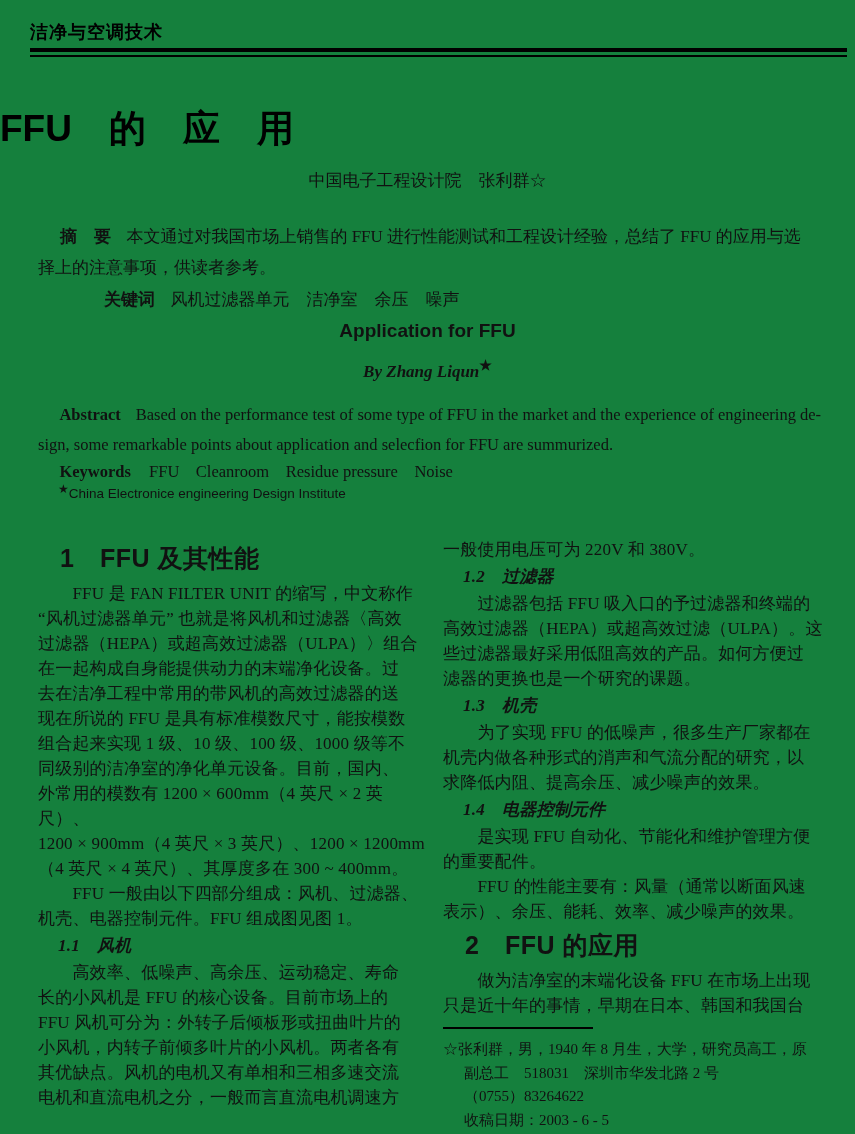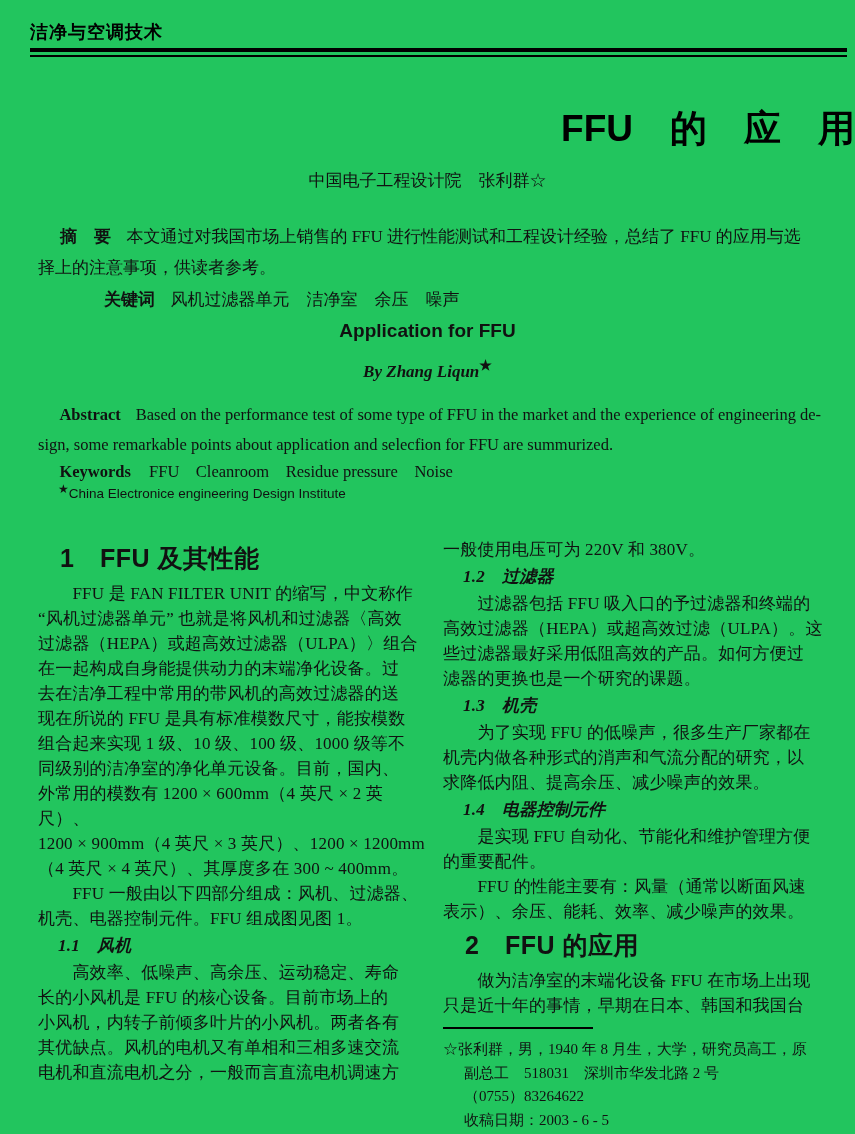--- a/index.html
+++ b/index.html
@@ -1,35 +1,35 @@
 <!DOCTYPE html>
 <html><head>
 <meta charset="utf-8">
 <style>
   html,body { margin:0; padding:0; background:#e8e8e8; }
   .page {
     position:relative; width:855px; height:1134px; margin:0 auto;
-    background:#22c55e; color:#111;
+    background:#15803d; color:#111;
     font-family:"Liberation Serif","DejaVu Serif",serif;
     overflow:hidden;
   }
 
   
   .journal-header { position:absolute; left:30px; right:8px; top:20px; }
   .journal-name {
     font-family:"Liberation Sans","DejaVu Sans",sans-serif;
     font-weight:bold; font-size:18px; letter-spacing:1px; color:#000;
   }
   .rule-thick { margin-top:4px; height:4px; background:#000; }
   .rule-thin  { margin-top:3px; height:2px; background:#000; }
 
   
   .cn-title {
     position:absolute; left:0; right:0; top:104px; margin:0;
-    text-align:right; font-family:"Liberation Sans","DejaVu Sans",sans-serif;
+    text-align:left; font-family:"Liberation Sans","DejaVu Sans",sans-serif;
     font-weight:bold; font-size:37px; color:#000;
   }
   .authors {
     position:absolute; left:0; right:0; top:169px;
     text-align:center; font-size:17px;
   }
   .abs-cn {
     position:absolute; left:38px; right:33px; top:221px;
     font-size:17px; line-height:31px;
   }
@@ -132,20 +132,21 @@
       <div class="ln ln-p">组合起来实现 1 级、10 级、100 级、1000 级等不</div>
       <div class="ln ln-p">同级别的洁净室的净化单元设备。目前，国内、</div>
       <div class="ln ln-p">外常用的模数有 1200 × 600mm（4 英尺 × 2 英尺）、</div>
       <div class="ln ln-p">1200 × 900mm（4 英尺 × 3 英尺）、1200 × 1200mm</div>
       <div class="ln ln-p">（4 英尺 × 4 英尺）、其厚度多在 300 ~ 400mm。</div>
       <div class="ln ln-p">　　FFU 一般由以下四部分组成：风机、过滤器、</div>
       <div class="ln ln-p">机壳、电器控制元件。FFU 组成图见图 1。</div>
       <div class="ln ln-h2">1.1　风机</div>
       <div class="ln ln-p">　　高效率、低噪声、高余压、运动稳定、寿命</div>
       <div class="ln ln-p">长的小风机是 FFU 的核心设备。目前市场上的</div>
+      <div class="ln ln-p">FFU 风机可分为：外转子后倾板形或扭曲叶片的</div>
       <div class="ln ln-p">小风机，内转子前倾多叶片的小风机。两者各有</div>
       <div class="ln ln-p">其优缺点。风机的电机又有单相和三相多速交流</div>
       <div class="ln ln-p">电机和直流电机之分，一般而言直流电机调速方</div>
     </div>
 
   <div class="col col-right">
     <div>
         <div class="ln ln-p">一般使用电压可为 220V 和 380V。</div>
         <div class="ln ln-h2">1.2　过滤器</div>
         <div class="ln ln-p">　　过滤器包括 FFU 吸入口的予过滤器和终端的</div>

